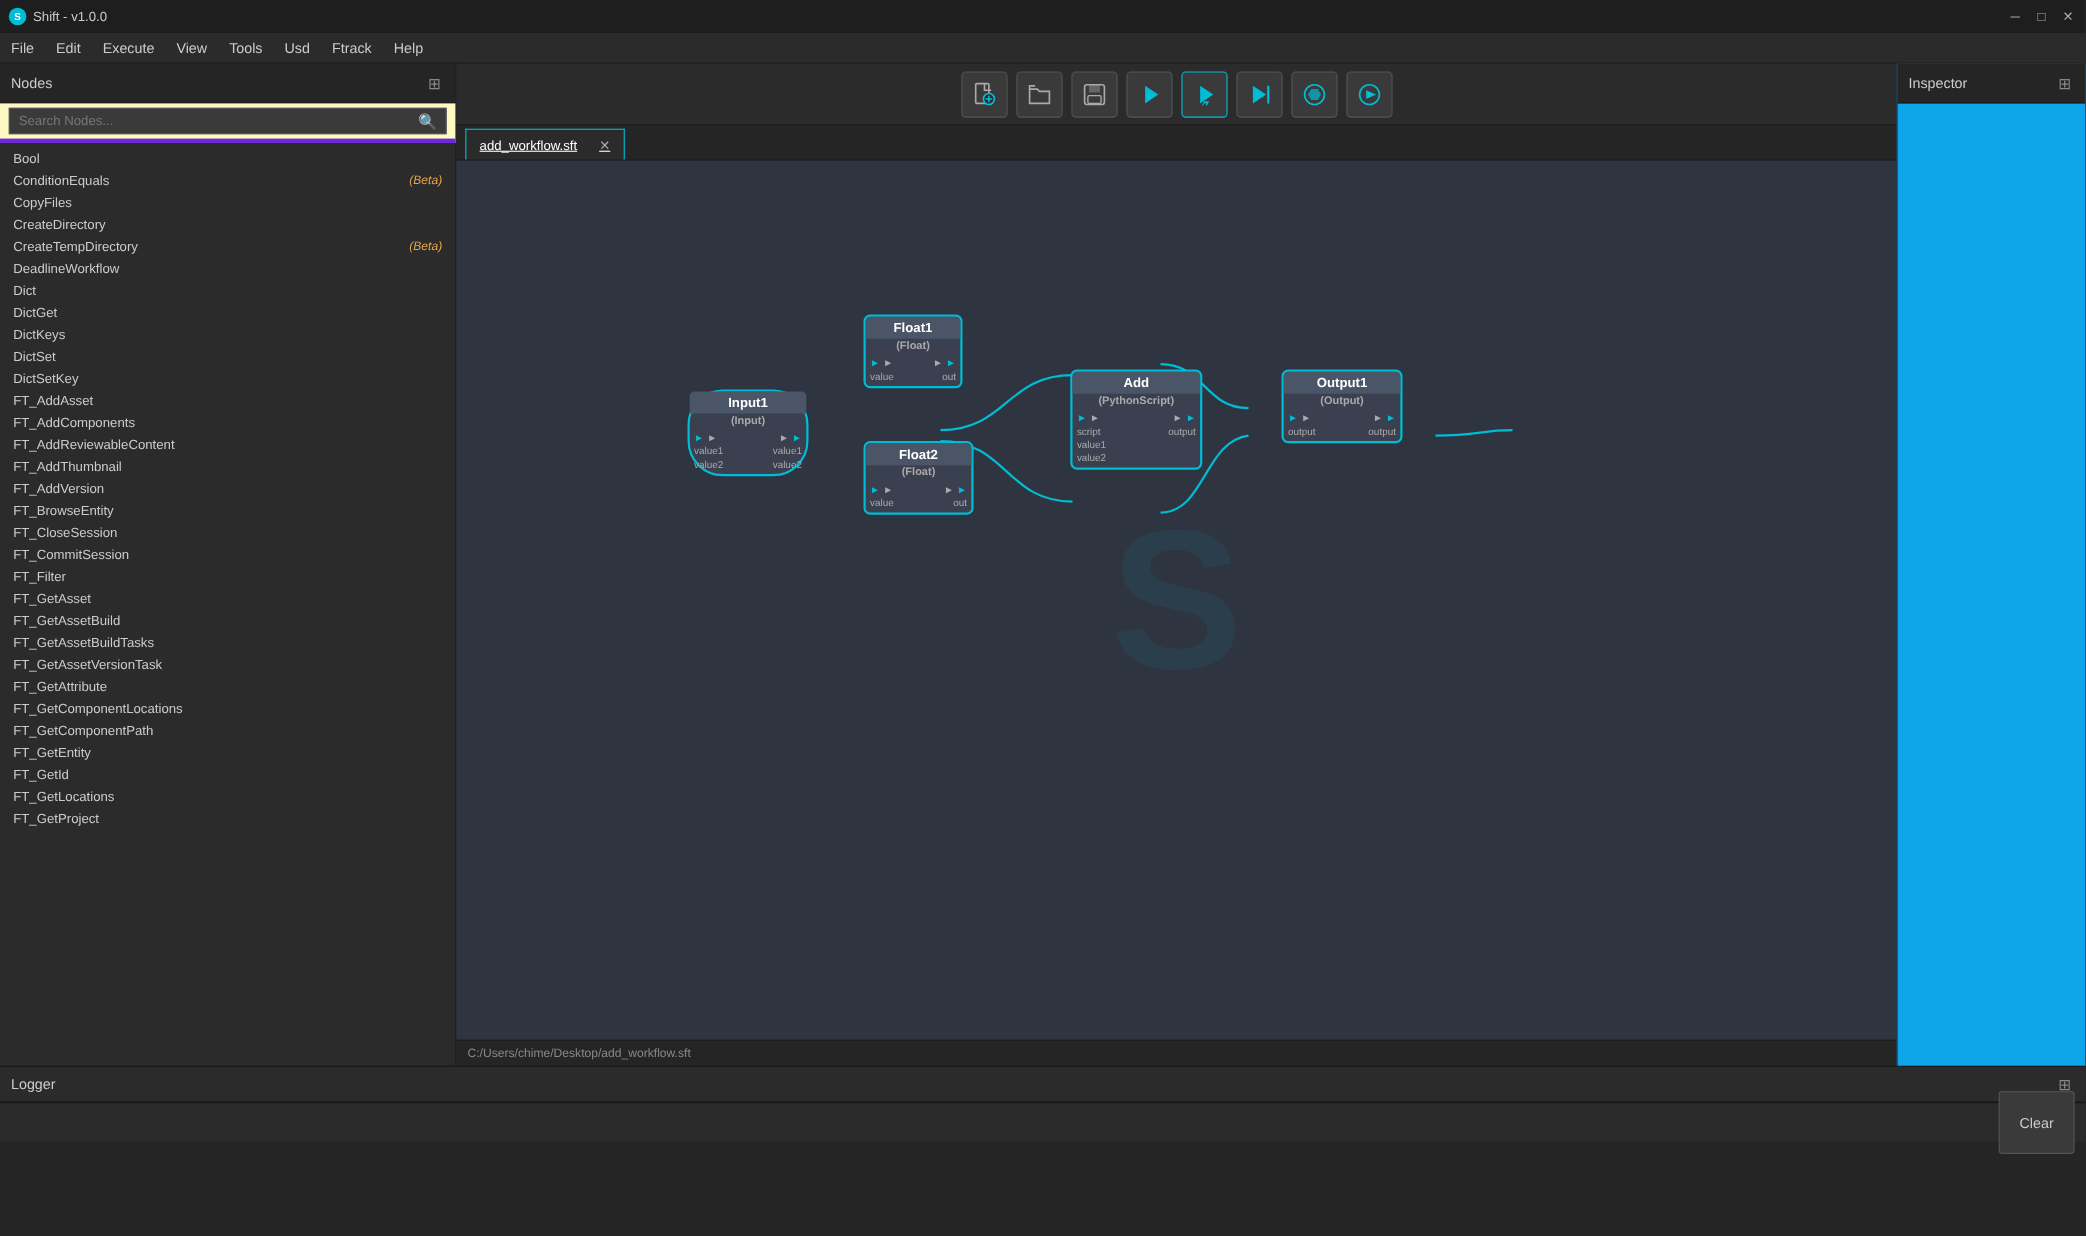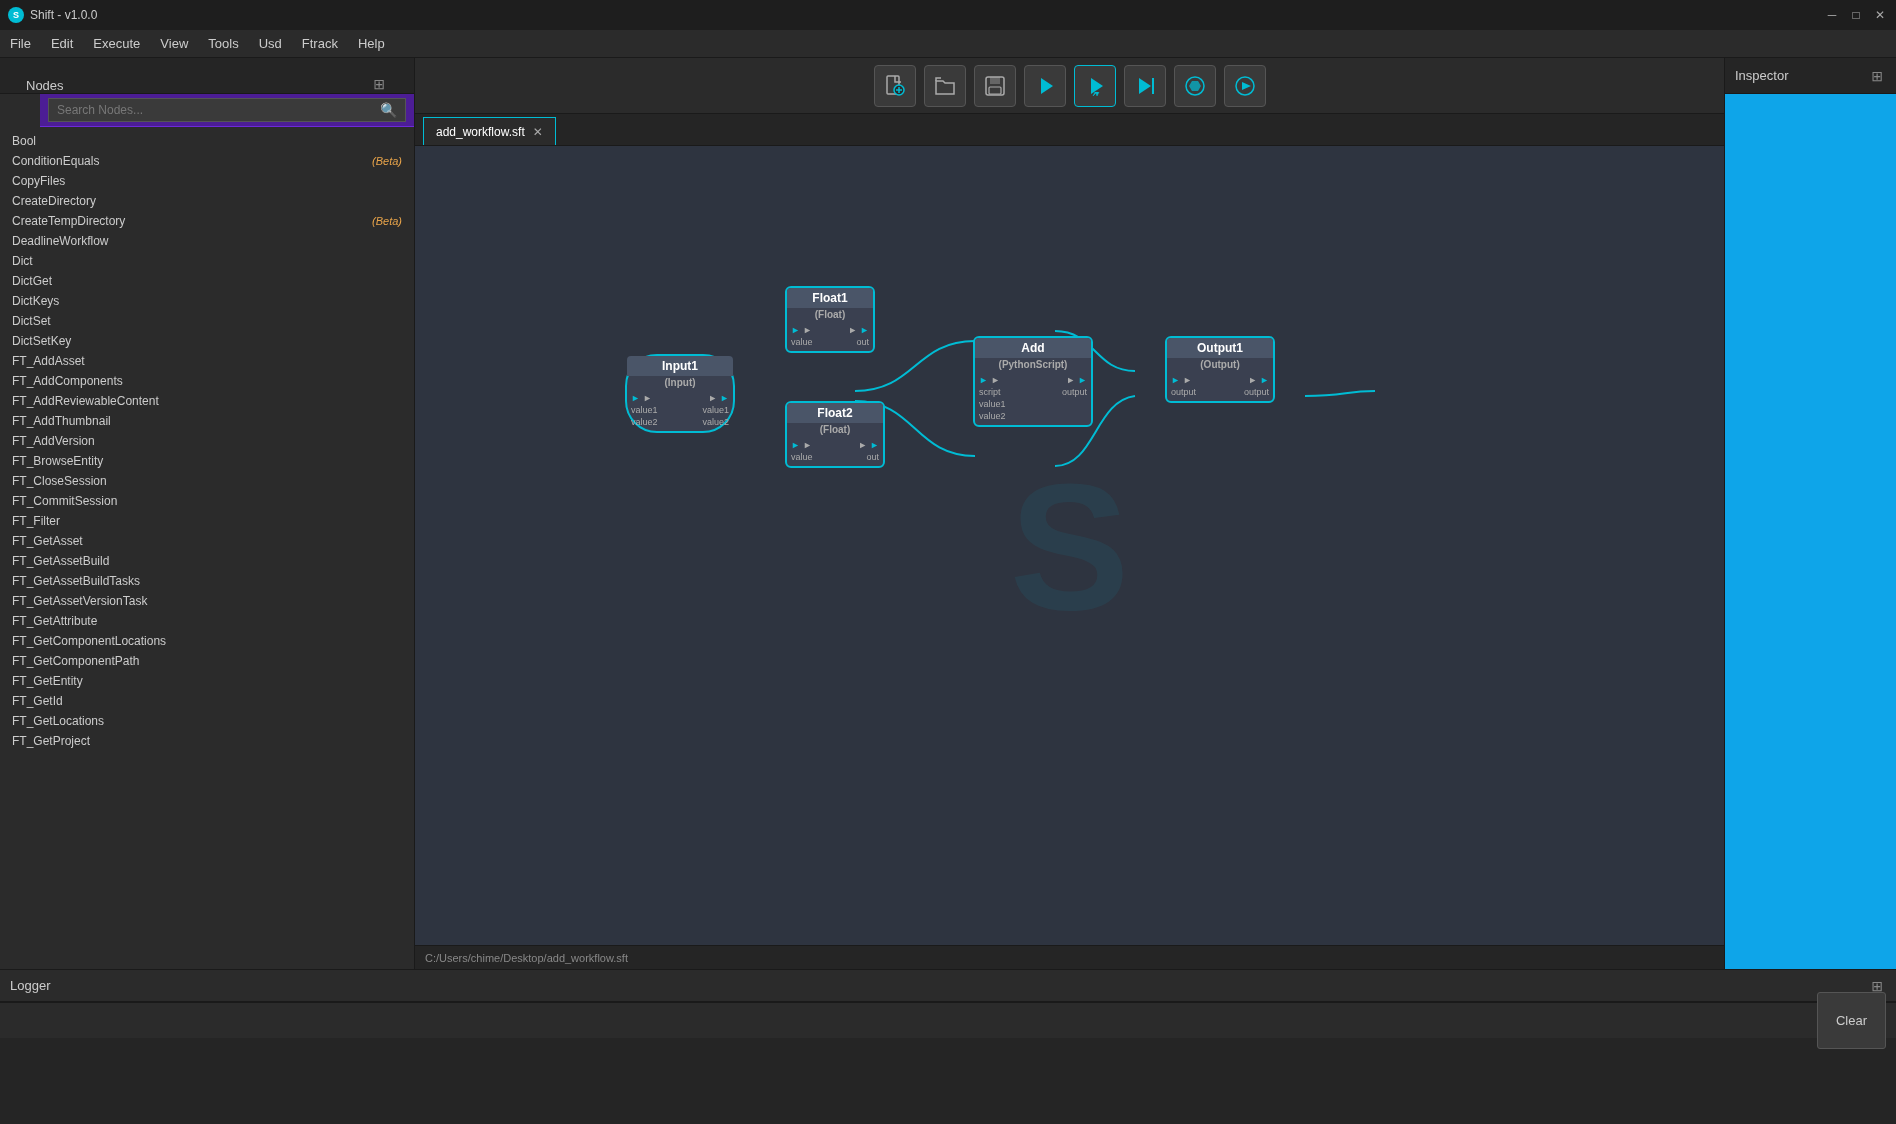--- a/index.html
+++ b/index.html
@@ -78,23 +78,23 @@
       width: 415px;
       background: #2b2b2b;
       border-right: 1px solid #1a1a1a;
       display: flex;
       flex-direction: column;
     }
     #nodes-header {
       height: 36px;
       background: #252525;
       display: flex;
-      align-items: flex-end;
+      align-items: center;
       justify-content: space-between;
-      padding: 0 26px;
+      padding: 0 10px;
       border-bottom: 1px solid #1a1a1a;
     }
     #nodes-header-title {
       font-size: 13px;
       color: #ccc;
     }
     .panel-expand-btn {
       width: 18px; height: 18px;
       color: #888;
       font-size: 14px;
@@ -125,26 +125,25 @@
       right: 8px;
       top: 50%;
       transform: translateY(-50%);
       color: #aaa;
       pointer-events: none;
       font-size: 10px;
     }
 
     #nodes-search {
       padding: 4px 8px;
-      background: #4c1d95;
-      border-bottom: 1px solid #6d28d9;
+      background: #fef9c3;
+      border-bottom: 4px solid #6d28d9;
       display: flex;
       align-items: center;
       position: relative;
-      margin-left: 40px;
     }
     #nodes-search input {
       width: 100%;
       background: #3a3a3a;
       border: 1px solid #555;
       color: #ccc;
       padding: 4px 28px 4px 8px;
       font-size: 12px;
     }
     #nodes-search input::placeholder { color: #777; }
@@ -218,24 +217,25 @@
       padding-left: 8px;
     }
     .tab {
       height: 28px;
       padding: 0 12px;
       background: #3a3a3a;
       border: 1px solid #555;
       border-bottom: none;
       display: flex;
       align-items: center;
-      gap: 8px;
+      gap: 20px;
       font-size: 12px;
       color: #ccc;
       cursor: pointer;
+      text-decoration: underline;
     }
     .tab.active { background: #2b2b2b; border-color: #00bcd4; color: #fff; }
     .tab-close {
       font-size: 12px;
       color: #aaa;
       cursor: pointer;
     }
 
     #workflow-canvas {
       flex: 1;

